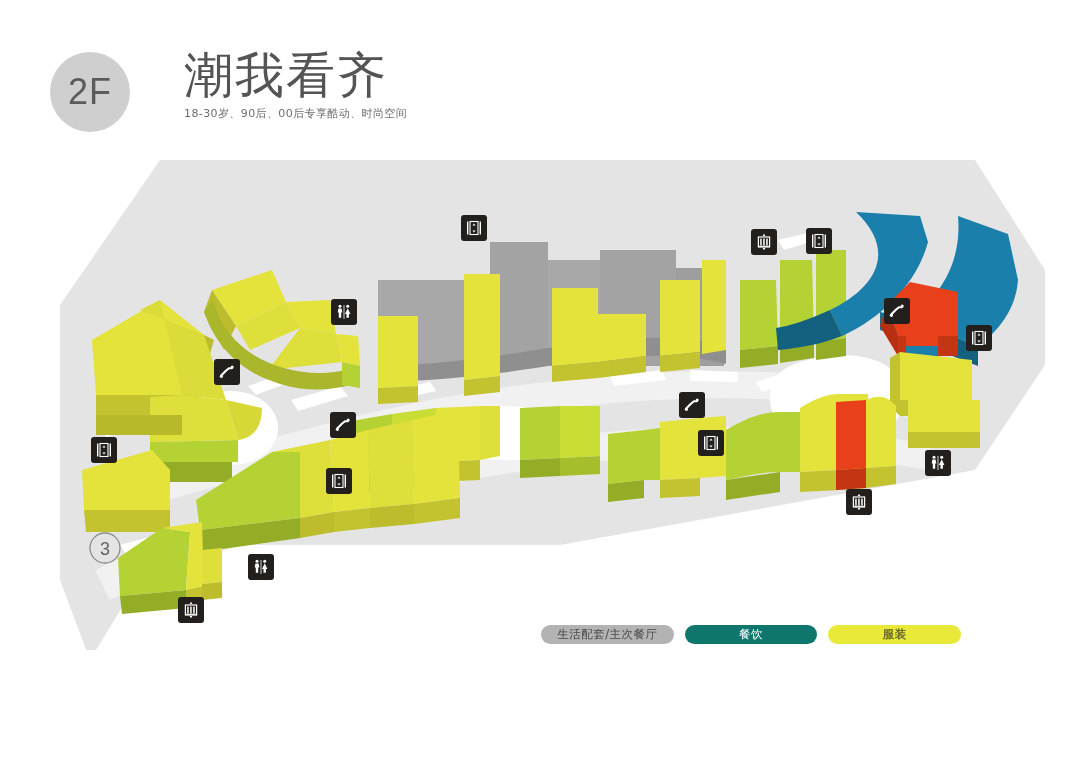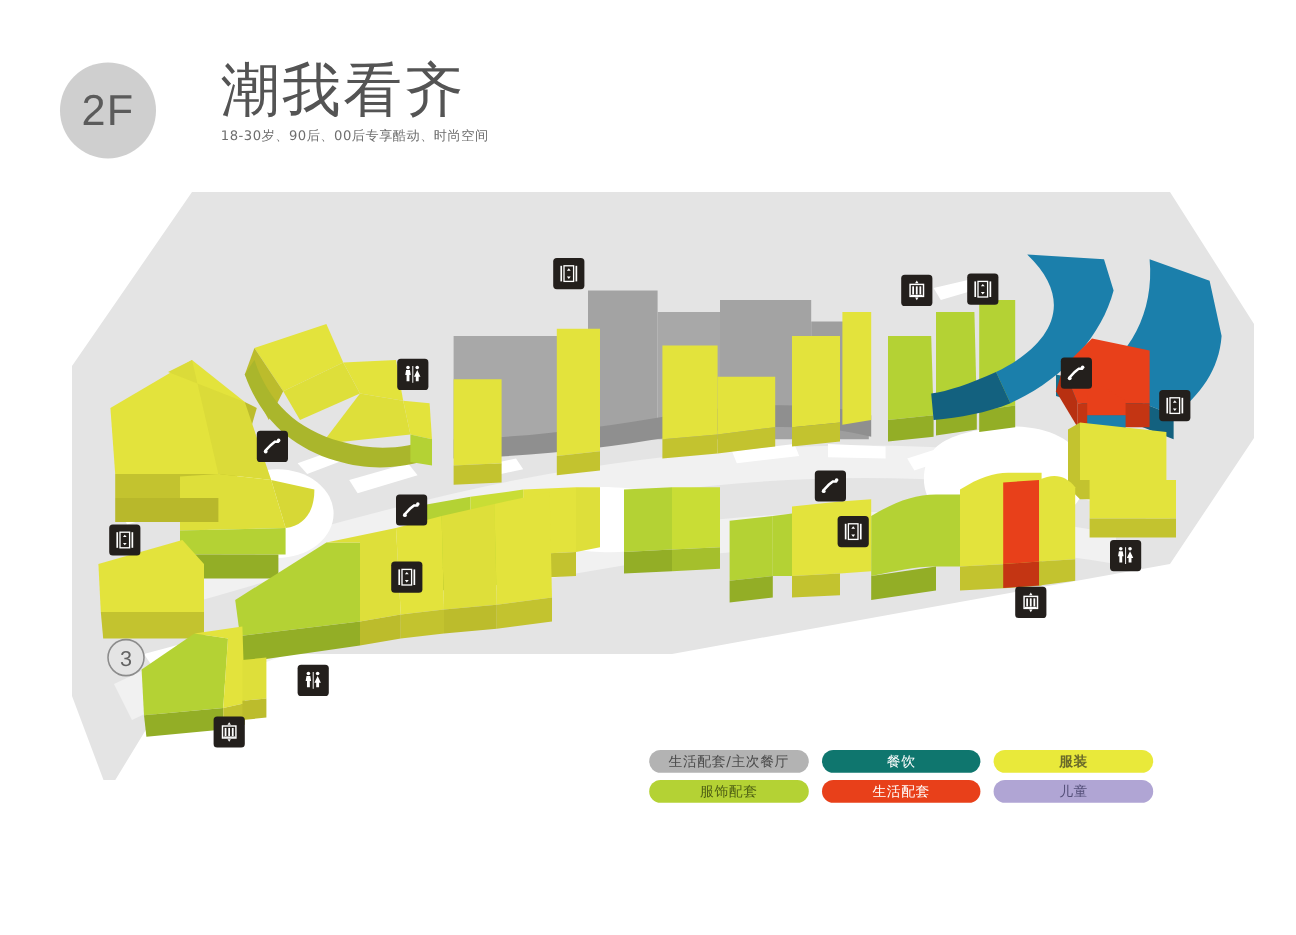--- a/index.html
+++ b/index.html
@@ -409,26 +409,15 @@
         <div class="legend-pill" style="background: rgb(179, 179, 179); color: rgb(74, 74, 74);">
           <span>生活配套/主次餐厅</span>
         </div>
         <div class="legend-pill" style="background: #0f766e; color: rgb(255, 255, 255); justify-content: center;">
           <span>餐饮</span>
         </div>
         <div class="legend-pill" style="background: rgb(233, 233, 58); color: rgb(106, 106, 42); font-weight: bold;">
           <span>服装</span>
         </div>
       </div>
-      <div class="legend-row">
-        <div class="legend-pill" style="background: rgb(180, 210, 52); color: rgb(79, 96, 20);">
-          <span>服饰配套</span>
-        </div>
-        <div class="legend-pill" style="background: rgb(232, 64, 26); color: rgb(255, 255, 255);">
-          <span>生活配套</span>
-        </div>
-        <div class="legend-pill" style="background: rgb(176, 165, 212); color: rgb(85, 80, 122);">
-          <span>儿童</span>
-        </div>
-      </div>
     </div>
 
 </div>
 
 </body></html>

